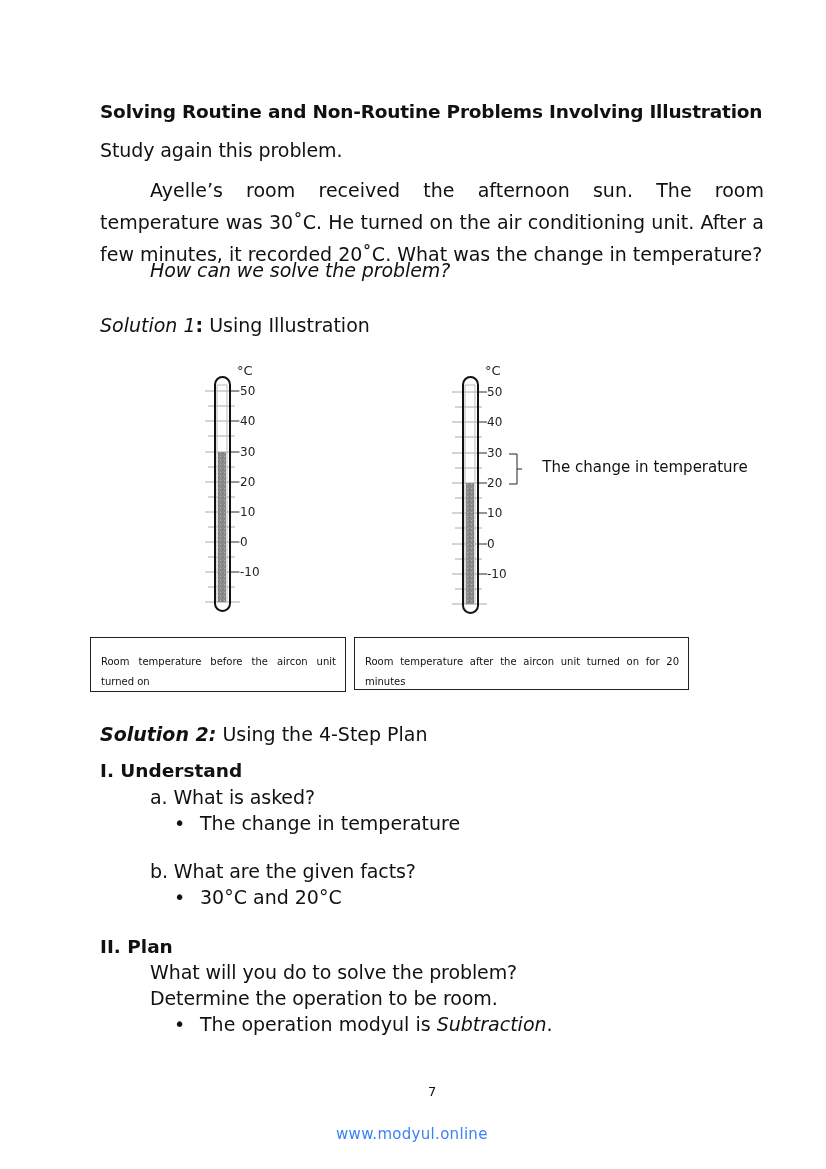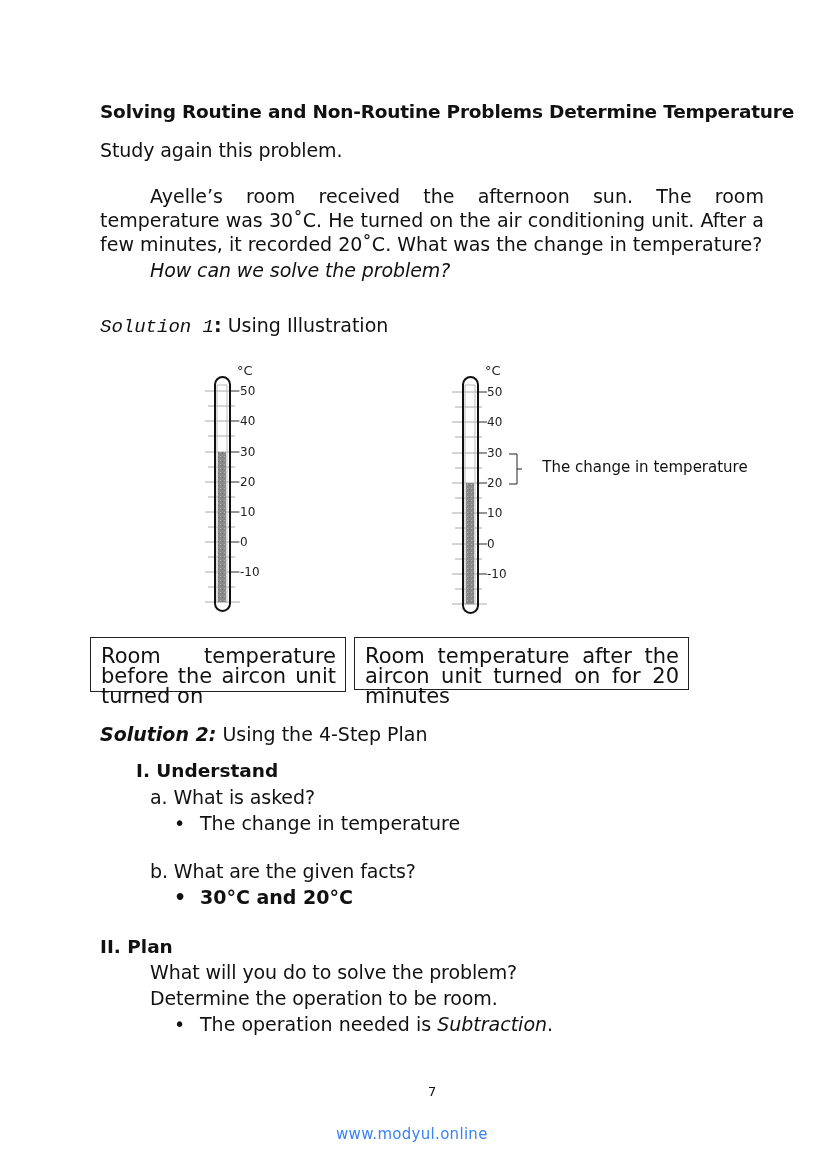--- a/index.html
+++ b/index.html
@@ -1,41 +1,41 @@
 <!DOCTYPE html>
 <html><head>
 <meta charset="utf-8">
 <style>
   html, body { margin: 0; padding: 0; background: #ffffff; }
   body { width: 826px; height: 1169px; position: relative; overflow: hidden;
          font-family: "DejaVu Sans", "Liberation Sans", sans-serif; color: #111; }
   .abs { position: absolute; }
   .title { left: 100px; top: 101px; font-size: 18.5px; font-weight: bold; letter-spacing: -0.2px; }
   .p { font-size: 19px; letter-spacing: -0.1px; }
-  .justify { left: 100px; top: 184px; width: 664px; font-size: 19px; line-height: 24px; text-align: justify; }
+  .justify { left: 100px; top: 174px; width: 664px; font-size: 19px; line-height: 32px; text-align: justify; }
   .justify .indent { display: inline-block; width: 50px; }
   .sol1 { left: 100px; top: 314px; font-size: 19px; }
-  .sol1 i { font-style: italic; font-family: Liberation Mono, monospace; }
-  .box { border: 1.3px solid #222; font-size: 21px; line-height: 20px; padding: 8px 9px 4px 10px; text-align: justify; text-align-last: left; box-sizing: border-box; }
+  .sol1 i { font-style: italic; }
+  .box { border: 1.3px solid #222; font-size: 10px; line-height: 20px; padding: 14px 9px 4px 10px; text-align: justify; text-align-last: left; box-sizing: border-box; }
   .box1 { left: 90px; top: 637px; width: 256px; height: 55px; }
   .box2 { left: 354px; top: 637px; width: 335px; height: 53px; }
   .sol2 { left: 100px; top: 723px; font-size: 19px; }
   .h { font-size: 18.5px; font-weight: bold; }
   .ind1 { left: 150px; text-align: right; }
   .bullet { left: 174px; font-size: 19px; }
   .bullet .dot { display: inline-block; width: 26px; }
   .pagenum { left: 428px; top: 1084px; font-size: 13px; }
   .watermark { left: 336px; top: 1125px; font-size: 15px; color: #3b82f6; letter-spacing: 0.3px; }
   .annot { left: 540px; top: 458px; width: 210px; text-align: center; font-size: 15px; line-height: 19px; }
   svg text { font-family: "DejaVu Sans", sans-serif; }
 </style>
 </head>
 <body>
 
-<div class="abs title">Solving Routine and Non-Routine Problems Determine Temperature</div>
+<div class="abs title">Solving Routine and Non-Routine Problems Involving Illustration</div>
 <div class="abs p" style="left:100px; top:139px;">Study again this problem.</div>
 
 <div class="abs justify"><span class="indent"></span><span>Ayelle’s room received the afternoon sun. The room temperature was 30˚C. He turned on the air conditioning unit. After a few minutes, it recorded 20˚C. What was the change in temperature?</span></div>
 
 <div class="abs p" style="left:150px; top:259px;font-style:italic;">How can we solve the problem?</div>
 
 <div class="abs sol1">
   <i>Solution 1</i><b>:</b><span> Using Illustration</span>
 </div>
 
@@ -136,25 +136,25 @@
   <div>The change in temperature</div>
 </div>
 
 <div class="abs box box1">Room temperature before the aircon unit turned on</div>
 <div class="abs box box2">Room temperature after the aircon unit turned on for 20 minutes</div>
 
 <div class="abs sol2">
   <b><i>Solution 2:</i></b><span> Using the 4-Step Plan</span>
 </div>
 
-<div class="abs h" style="left:100px; top:760px;margin-left:36px;">I. Understand</div>
+<div class="abs h" style="left:100px; top:760px;">I. Understand</div>
 <div class="abs p ind1" style="top:786px;">a. What is asked?</div>
 <div class="abs bullet" style="top:812px;"><span class="dot">•</span><span>The change in temperature</span></div>
 <div class="abs p ind1" style="top:860px;">b. What are the given facts?</div>
-<div class="abs bullet" style="top:886px;font-weight:bold;"><span class="dot">•</span><span>30°C and 20°C</span></div>
+<div class="abs bullet" style="top:886px;"><span class="dot">•</span><span>30°C and 20°C</span></div>
 
 <div class="abs h" style="left:100px; top:936px;">II. Plan</div>
 <div class="abs p ind1" style="top:961px;">What will you do to solve the problem?</div>
 <div class="abs p ind1" style="top:987px;">Determine the operation to be room.</div>
-<div class="abs bullet" style="top:1013px;"><span class="dot">•</span><span>The operation needed is </span><i>Subtraction</i><span>.</span></div>
+<div class="abs bullet" style="top:1013px;"><span class="dot">•</span><span>The operation modyul is </span><i>Subtraction</i><span>.</span></div>
 
 <div class="abs pagenum">7</div>
 <div class="abs watermark">www.modyul.online</div>
 
 </body></html>

